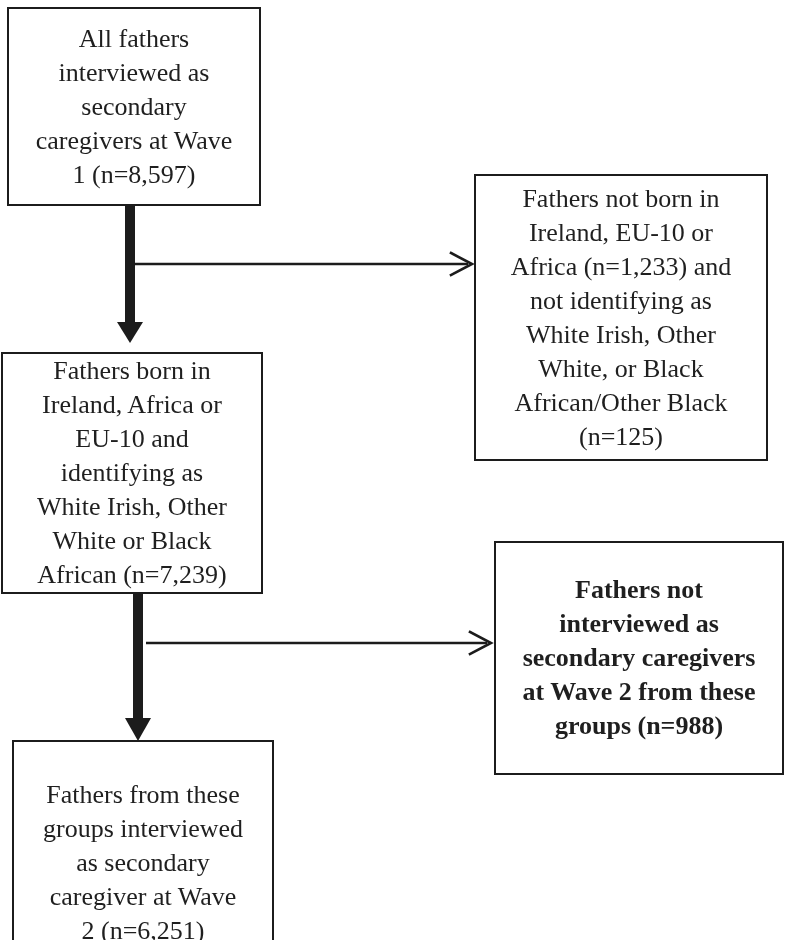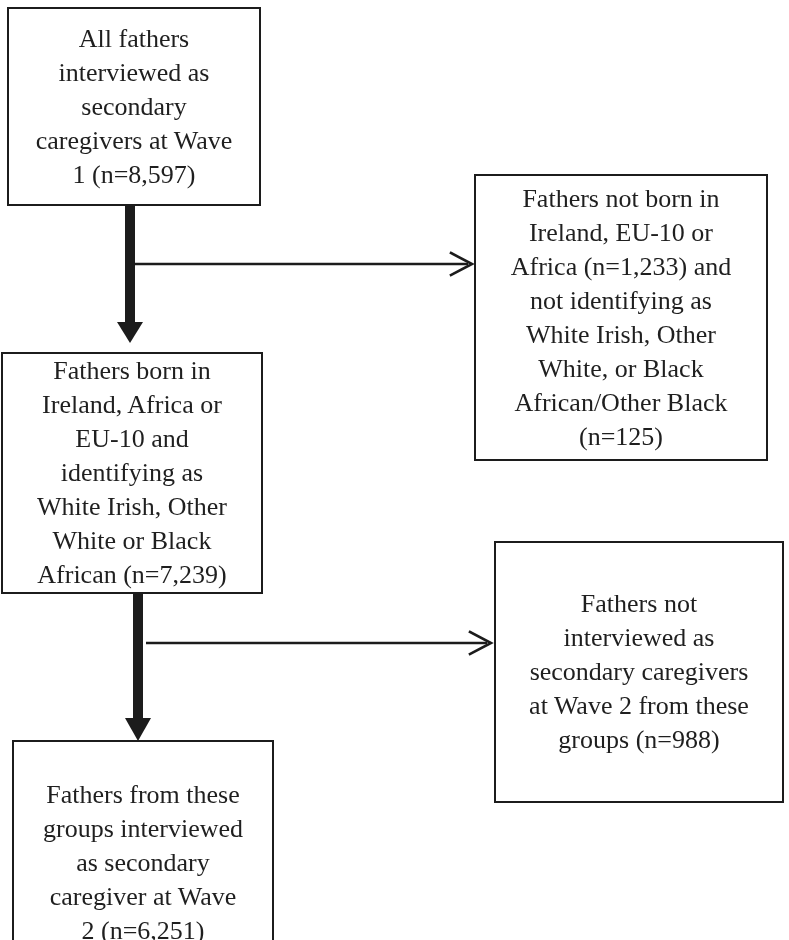--- a/index.html
+++ b/index.html
@@ -51,21 +51,21 @@
     line-height: 34px;
   }
   .box .box-text {
     white-space: pre-line;
     display: block;
     padding: 0 4px;
   }
   .b1 { left: 7px;   top: 7px;   width: 254px; height: 199px; }
   .b2 { left: 474px; top: 142px; width: 294px; height: 287px; margin-top: 32px; }
   .b3 { left: 1px;   top: 352px; width: 262px; height: 242px; }
-  .b4 { left: 494px; top: 541px; width: 290px; height: 262px; }
+  .b4 { left: 494px; top: 541px; width: 290px; height: 234px; font-weight: bold; }
   .b5 { left: 12px;  top: 740px; width: 262px; height: 246px; align-items: center; }
 </style>
 </head>
 <body>
 
 <div class="canvas">
 
   <svg class="arrows" viewBox="0 0 789 940" xmlns="http://www.w3.org/2000/svg">
 
     <g>

